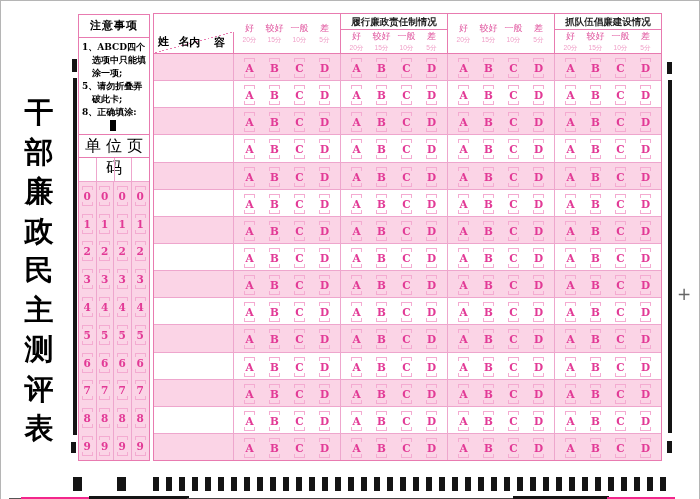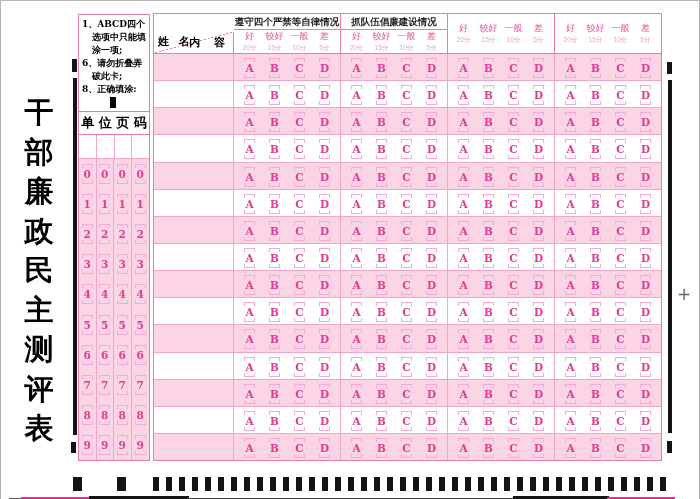--- a/index.html
+++ b/index.html
@@ -42,21 +42,21 @@
   }
   #notes-body{
     height:97px;box-sizing:border-box;border-bottom:1px solid var(--border_pink);
     padding:3px 2px 0 3px;font-size:9px;line-height:1.45;
     font-family:"DejaVu Serif",serif;color:#000;
   }
   .note-item{padding-left:10px;text-indent:-10px;font-weight:bold;}
   #fill-sample{width:6px;height:11px;background:#000;margin:1px 0 0 28px;}
   #unit-page{
     height:23px;box-sizing:border-box;border-bottom:1px solid var(--border_pink);
-    text-align:center;line-height:22px;font-weight:700;font-size:13px;
+    text-align:center;line-height:22px;font-weight:400;font-size:16px;
     font-family:"DejaVu Serif",serif;
   }
   #blank-row{
     height:24px;box-sizing:border-box;border-bottom:1px solid var(--grid_line_pink);
     display:flex;
   }
   #blank-row div{flex:1;border-right:1px solid var(--grid_line_pink);}
   #blank-row div:last-child{border-right:none;}
   #digit-grid{
     flex:1;background:var(--row_pink);
@@ -134,24 +134,25 @@
   <div class="blk" style="left:71px;top:58px;width:5px;height:13px;"></div>
   <div class="blk" style="left:72px;top:77px;width:4px;height:357px;"></div>
   <div class="blk" style="left:70px;top:441px;width:5px;height:11px;"></div>
 
   <div class="blk" style="left:666px;top:61px;width:5px;height:12px;"></div>
   <div class="blk" style="left:667px;top:79px;width:4px;height:353px;"></div>
   <div class="blk" style="left:666px;top:440px;width:5px;height:12px;"></div>
   <div id="plus-mark">+</div>
 
   <div id="left-panel">
+    <div id="notes-title">注意事项</div>
     <div id="notes-body">
 
     <div class="note-item">1、ABCD四个选项中只能填涂一项;</div>
-        <div class="note-item">6、请勿折叠弄破此卡;</div>
+        <div class="note-item">5、请勿折叠弄破此卡;</div>
         <div class="note-item">8、正确填涂:</div>
         <div id="fill-sample"></div>
       </div>
     <div id="unit-page">单 位 页 码</div>
     <div id="blank-row">
       <div></div>
       <div></div>
       <div></div>
       <div></div>
     </div>
@@ -280,38 +281,37 @@
   </div>
 
   <div id="main-table">
     <div id="thead">
       <div id="name-head">
         <span id="content-label">内 容</span>
         <span id="name-label">姓 名</span>
       </div>
 
     <div class="crit-head">
-          <div class="crit-title">遵守四个严禁等自律情况</div>
           <div class="crit-sub">
             <div class="slots">
               <span class="slot rating">好</span>
               <span class="slot rating">较好</span>
               <span class="slot rating">一般</span>
               <span class="slot rating">差</span>
             </div>
             <div class="slots">
               <span class="slot score">20分</span>
               <span class="slot score">15分</span>
               <span class="slot score">10分</span>
               <span class="slot score">5分</span>
             </div>
           </div>
         </div>
         <div class="crit-head">
-          <div class="crit-title">抓队伍倡廉建设情况</div>
+          <div class="crit-title">履行廉政责任制情况</div>
           <div class="crit-sub">
             <div class="slots">
               <span class="slot rating">好</span>
               <span class="slot rating">较好</span>
               <span class="slot rating">一般</span>
               <span class="slot rating">差</span>
             </div>
             <div class="slots">
               <span class="slot score">20分</span>
               <span class="slot score">15分</span>
@@ -330,20 +330,21 @@
             </div>
             <div class="slots">
               <span class="slot score">20分</span>
               <span class="slot score">15分</span>
               <span class="slot score">10分</span>
               <span class="slot score">5分</span>
             </div>
           </div>
         </div>
         <div class="crit-head">
+          <div class="crit-title">抓队伍倡廉建设情况</div>
           <div class="crit-sub">
             <div class="slots">
               <span class="slot rating">好</span>
               <span class="slot rating">较好</span>
               <span class="slot rating">一般</span>
               <span class="slot rating">差</span>
             </div>
             <div class="slots">
               <span class="slot score">20分</span>
               <span class="slot score">15分</span>

